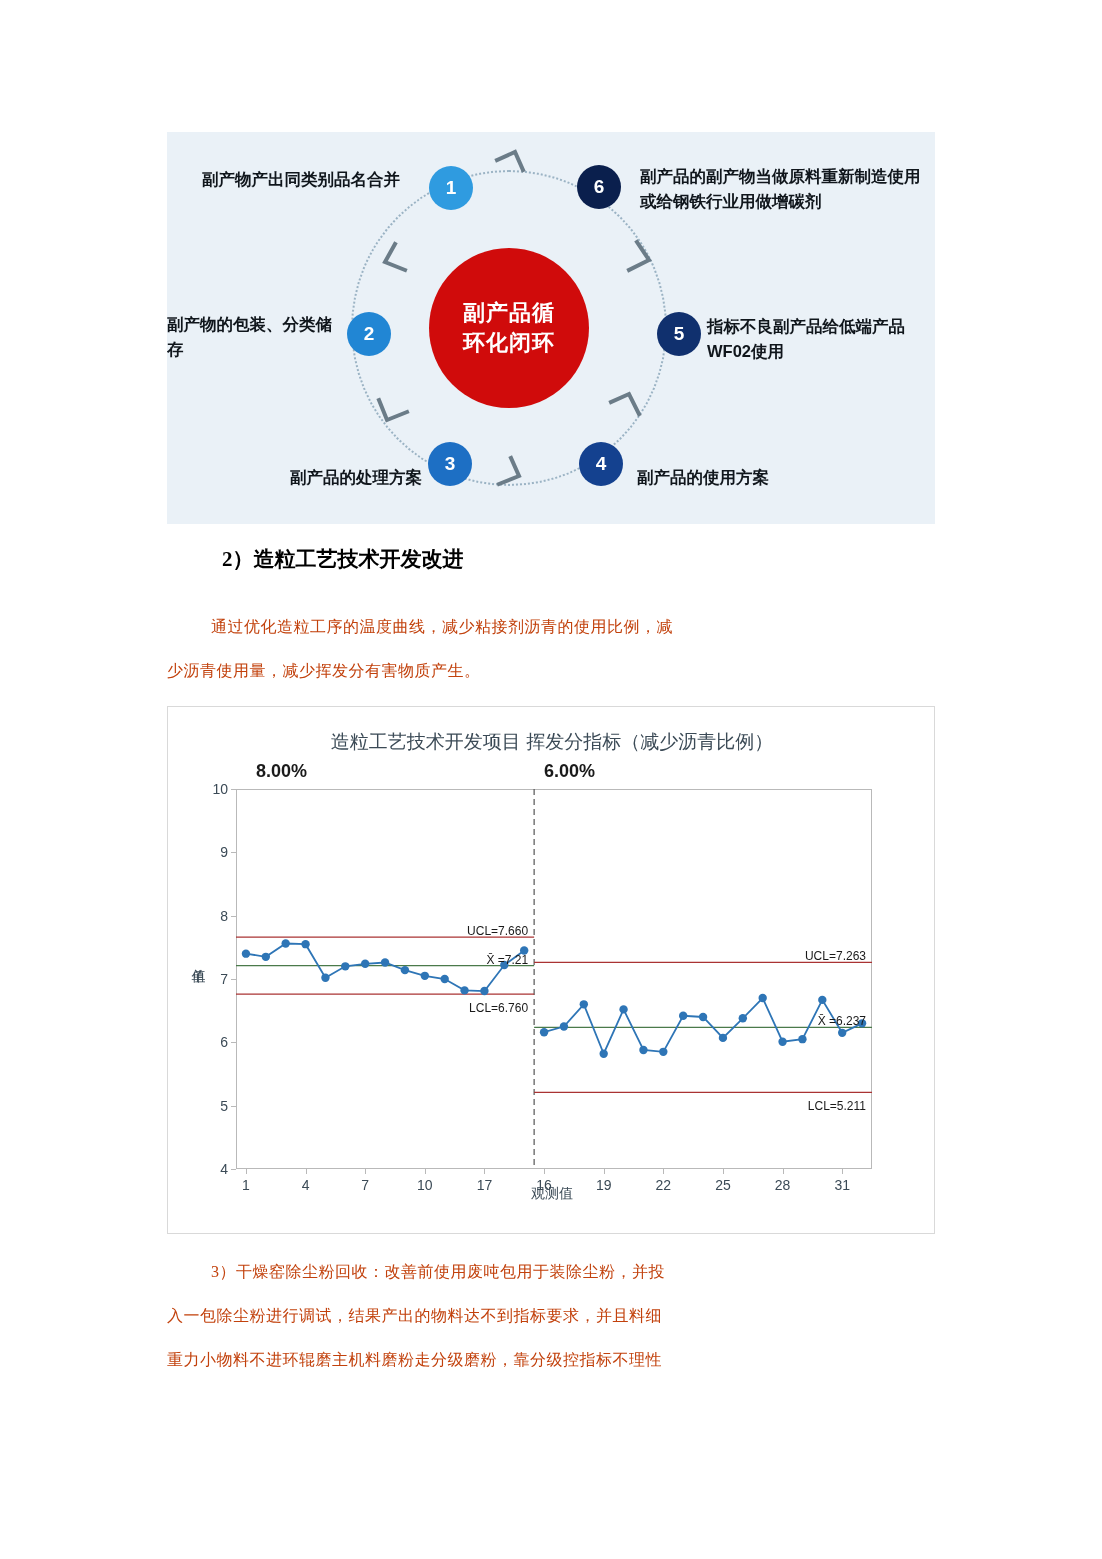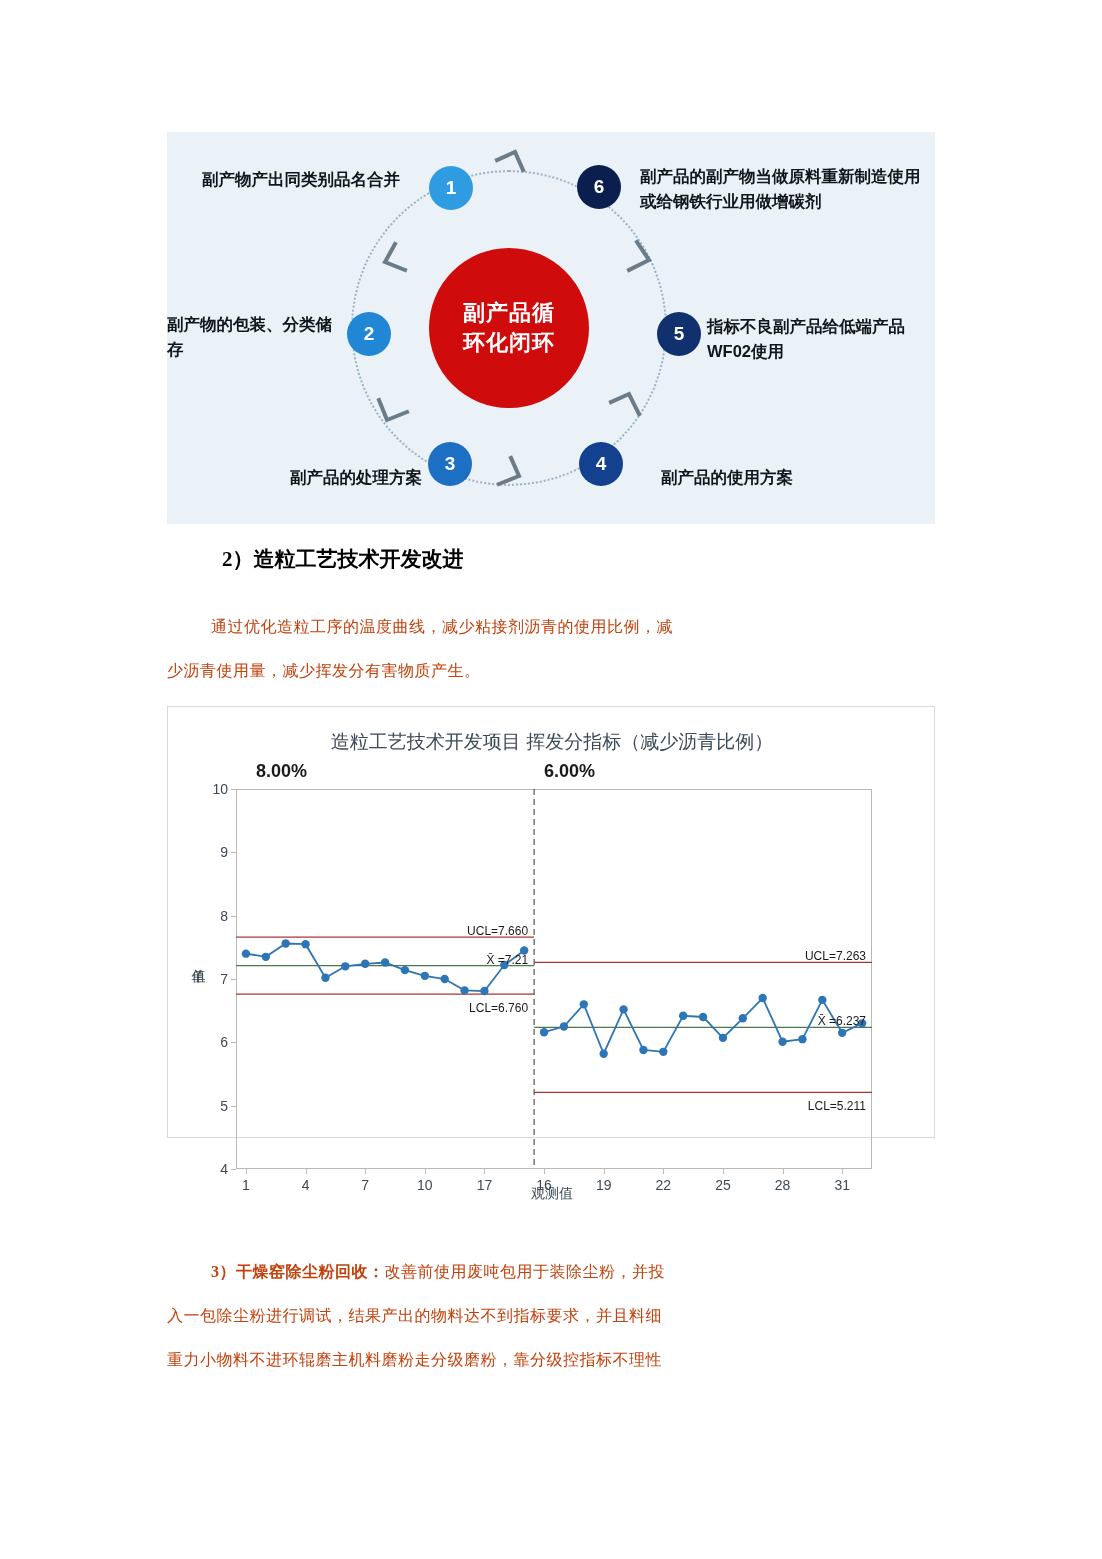--- a/index.html
+++ b/index.html
@@ -85,50 +85,50 @@
     position: absolute;
     font-family: "Liberation Sans", sans-serif;
     font-weight: bold;
     font-size: 16.5px;
     line-height: 25px;
     color: #10161c;
   }
   .l1 { left: 35px;  top: 35px;  width: 210px; }
   .l2 { left: 0px;   top: 180px; width: 175px; text-align: left; padding-left: 0px; }
   .l3 { left: 80px;  top: 333px; width: 175px; text-align: right; }
-  .l4 { left: 470px; top: 333px; width: 230px; margin-left: 24px; }
+  .l4 { left: 470px; top: 333px; width: 230px; }
   .l5 { left: 540px; top: 182px; width: 240px; }
   .l6 { left: 473px; top: 32px;  width: 290px; }
 
   
   .heading {
     position: absolute;
     font-family: "Liberation Serif", serif;
     font-weight: bold;
     font-size: 21px;
     color: #000;
     white-space: nowrap;
   }
   .para {
     position: absolute;
     font-family: "Liberation Serif", serif;
     font-size: 16px;
     line-height: 44px;
     color: #c2410c;
     letter-spacing: 0.5px;
   }
-  .para b { font-weight: bold; }
+  .para b { font-weight: normal; }
 
   
   .chartbox {
     position: absolute;
     left: 167px;
     top: 706px;
     width: 768px;
-    height: 432px;
+    height: 528px;
     background: #fff;
     border: 1px solid #d9d9d9;
     box-sizing: border-box;
   }
   .chart-title {
     position: absolute;
     left: 0; top: 22px;
     width: 768px;
     text-align: center;
     font-family: "Liberation Sans", sans-serif;

